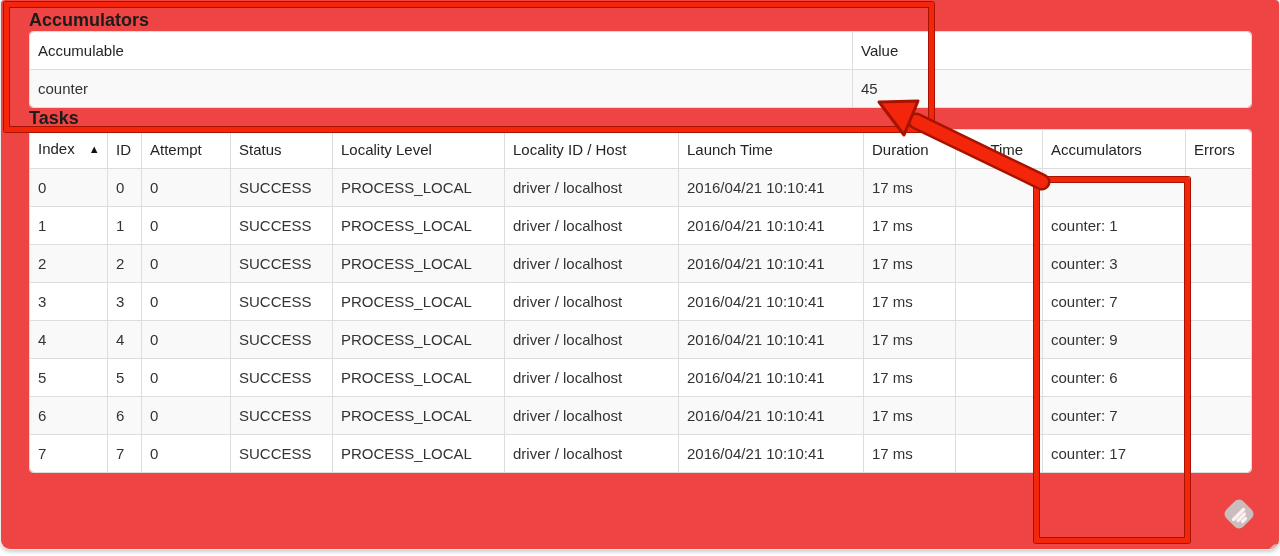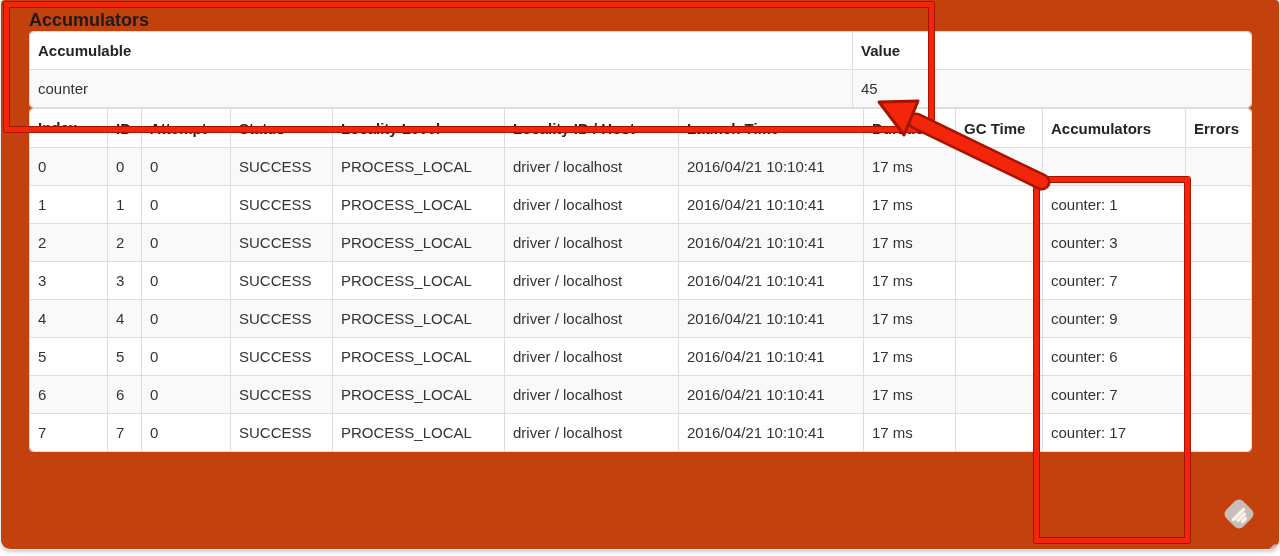--- a/index.html
+++ b/index.html
@@ -3,21 +3,21 @@
 <meta charset="utf-8">
 <style>
   * { box-sizing: border-box; }
   html, body { margin:0; padding:0; background:#fff; }
   body {
     width:1280px; height:556px; position:relative; overflow:hidden;
     font-family:"Liberation Sans", sans-serif;
   }
   .window {
     position:absolute; left:1px; top:0; width:1278px; height:549px;
-    background:#c2410c; border-radius:4px 4px 9px 9px;
+    background:#ef4444; border-radius:4px 4px 9px 9px;
     box-shadow:0 0 0 1px #ececec, 0 2px 5px rgba(0,0,0,0.28);
     overflow:hidden;
   }
   .content { padding:10px 28px 0 28px; }
   h4.section-title {
     margin:0; font-size:18px; line-height:21px; font-weight:bold; color:#1c1c1c;
   }
   .accum-title { margin-bottom:19px; }
   .tasks-title { margin-top:27px; margin-bottom:19px; }
 
@@ -25,21 +25,21 @@
     width:1223px; table-layout:fixed;
     border-collapse:separate; border-spacing:0;
     border:1px solid #ddd; border-radius:4px;
     font-size:15px; color:#333;
   }
   table.ui-table th, table.ui-table td {
     padding:8px; text-align:left; line-height:21px;
     border-left:1px solid #ddd; border-top:1px solid #ddd;
     overflow:hidden; white-space:nowrap; background:#fff;
   }
-  table.ui-table th { font-weight:bold; color:#242424; border-top:none; }
+  table.ui-table th { font-weight:normal; color:#242424; border-top:none; }
   table.ui-table th:first-child, table.ui-table td:first-child { border-left:none; }
   table.ui-table tbody tr:nth-child(odd) td { background:#f9f9f9; }
   
   table.ui-table thead th:first-child { border-top-left-radius:4px; }
   table.ui-table thead th:last-child { border-top-right-radius:4px; }
   table.ui-table tbody tr:last-child td:first-child { border-bottom-left-radius:4px; }
   table.ui-table tbody tr:last-child td:last-child { border-bottom-right-radius:4px;margin-top:44px; }
 
   .sort-caret { font-size:11px; margin-left:14px; color:#111; vertical-align:1px; }
 
@@ -77,20 +77,21 @@
         </tr>
       </thead>
       <tbody>
         <tr>
           <td>counter</td>
           <td>45</td>
         </tr>
       </tbody>
     </table>
 
+    <h4 class="section-title tasks-title">Tasks</h4>
 
     <table class="ui-table">
       <colgroup>
         <col style="width:77px">
           <col style="width:34px">
           <col style="width:89px">
         <col style="width:102px">
           <col style="width:172px">
           <col style="width:174px">
         <col style="width:185px">

